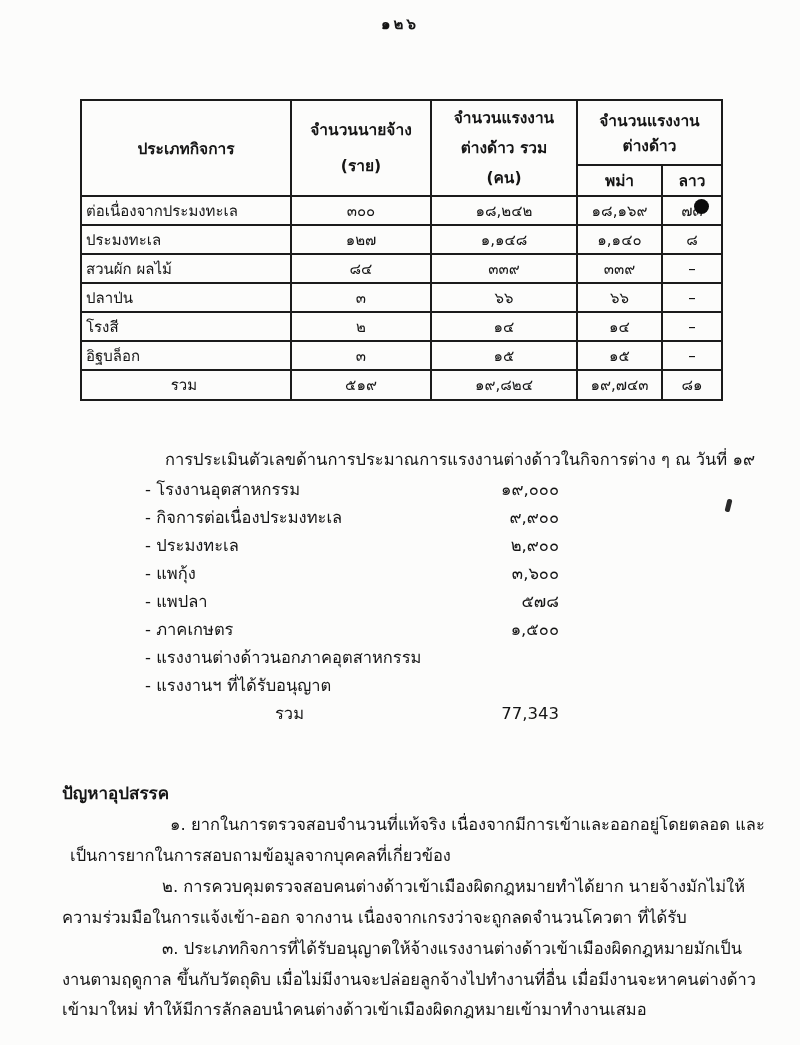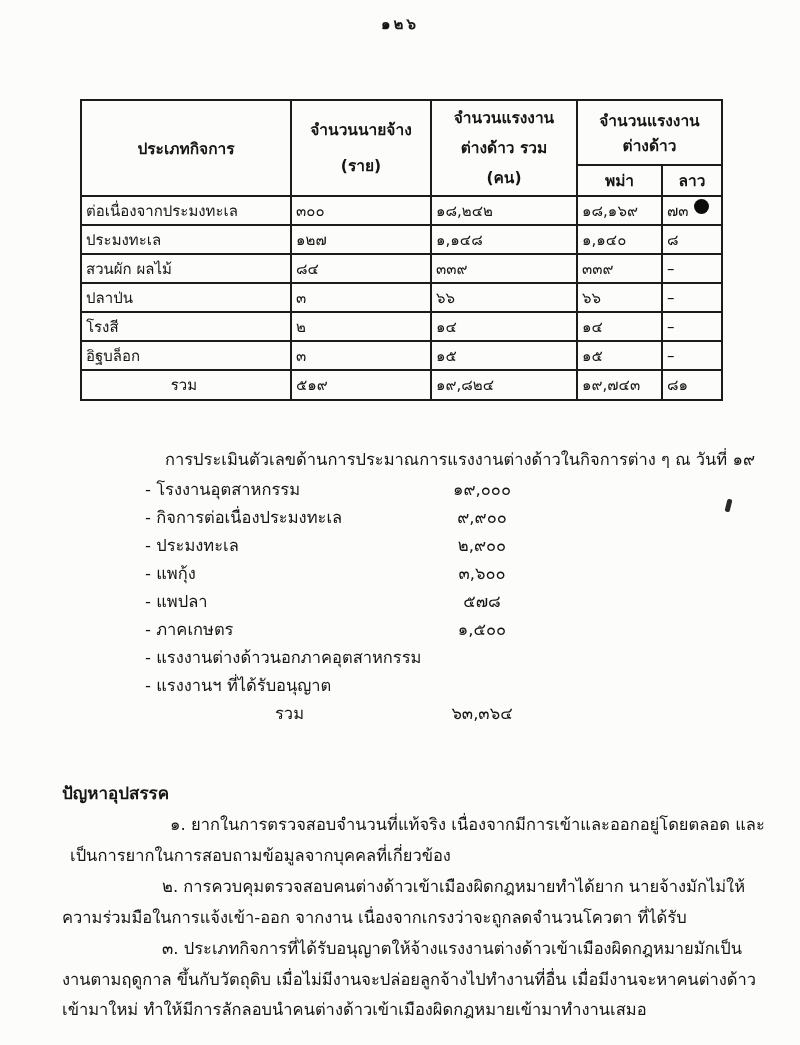--- a/index.html
+++ b/index.html
@@ -19,33 +19,33 @@
   table.workers th, table.workers td{
     border:2px solid #1b1b1b;font-family:"DejaVu Sans",sans-serif;
     padding:0 4px;overflow:hidden;}
   table.workers th{font-weight:bold;font-size:15.5px;text-align:center;vertical-align:middle;}
   tr.hrow1 th.group{height:63px;}
   tr.hrow2 th{height:29px;}
   .hline{display:block;line-height:30px;}
   .hline.gap{margin-top:6px;}
   table.workers td{font-size:15px;height:27px;}
   td.biz{text-align:left;padding-left:7px;font-size:15.5px;}
-  td.num{}
+  td.num{text-align:center;}
   tr.total-row td{font-size:15px;height:28px;}
   tr.total-row td.biz{text-align:center;padding-left:0;}
   
   .para{left:62px;top:424px;width:694px;font-size:16.5px;line-height:31px;}
   .para .indent{display:block;padding-left:103px;margin-top:20px;}
   .para .l2{display:block;}
   
   .est{left:145px;top:476px;width:560px;font-size:16.5px;}
   .est-row{position:relative;height:28px;line-height:28px;}
   .est-row .lbl{position:absolute;left:0;}
   .est-row .lbl2{position:absolute;left:16px;}
-  .est-row .val{position:absolute;left:272px;width:130px;text-align:center;}
+  .est-row .val{position:absolute;left:284px;width:130px;text-align:right;}
   .est-row .sumlbl{position:absolute;left:130px;}
   
   .prob-head{left:62px;top:779px;font-size:17px;font-weight:bold;}
   .prob{left:62px;top:0;width:696px;font-size:16.5px;line-height:30.5px;
     text-indent:100px;text-align:left;}
   .p1{top:810px;margin-left:8px;}
   .p2{top:872px;}
   .p3{top:934px;}
   
   .ink-dot{left:694px;top:199px;width:15px;height:15px;border-radius:50%;background:#0c0c0c;}
@@ -168,20 +168,20 @@
     <span class="val">๑,๕๐๐</span>
   </div>
   <div class="est-row">
     <span class="lbl"><span>-</span> <span>แรงงานต่างด้าวนอกภาคอุตสาหกรรม</span></span>
   </div>
   <div class="est-row">
     <span class="lbl"><span>-</span> <span>แรงงานฯ ที่ได้รับอนุญาต</span></span>
   </div>
   <div class="est-row">
     <span class="sumlbl">รวม</span>
-    <span class="val">๖๓,๓๖๔</span>
+    <span class="val">77,343</span>
   </div>
 </div>
 
 <div class="abs prob-head">ปัญหาอุปสรรค</div>
 <div class="abs prob p1">๑.  ยากในการตรวจสอบจำนวนที่แท้จริง เนื่องจากมีการเข้าและออกอยู่โดยตลอด และเป็นการยากในการสอบถามข้อมูลจากบุคคลที่เกี่ยวข้อง</div>
 <div class="abs prob p2">๒.  การควบคุมตรวจสอบคนต่างด้าวเข้าเมืองผิดกฎหมายทำได้ยาก นายจ้างมักไม่ให้ความร่วมมือในการแจ้งเข้า-ออก จากงาน เนื่องจากเกรงว่าจะถูกลดจำนวนโควตา ที่ได้รับ</div>
 <div class="abs prob p3">๓.  ประเภทกิจการที่ได้รับอนุญาตให้จ้างแรงงานต่างด้าวเข้าเมืองผิดกฎหมายมักเป็นงานตามฤดูกาล ขึ้นกับวัตถุดิบ เมื่อไม่มีงานจะปล่อยลูกจ้างไปทำงานที่อื่น เมื่อมีงานจะหาคนต่างด้าวเข้ามาใหม่ ทำให้มีการลักลอบนำคนต่างด้าวเข้าเมืองผิดกฎหมายเข้ามาทำงานเสมอ</div>
 
 </body></html>

